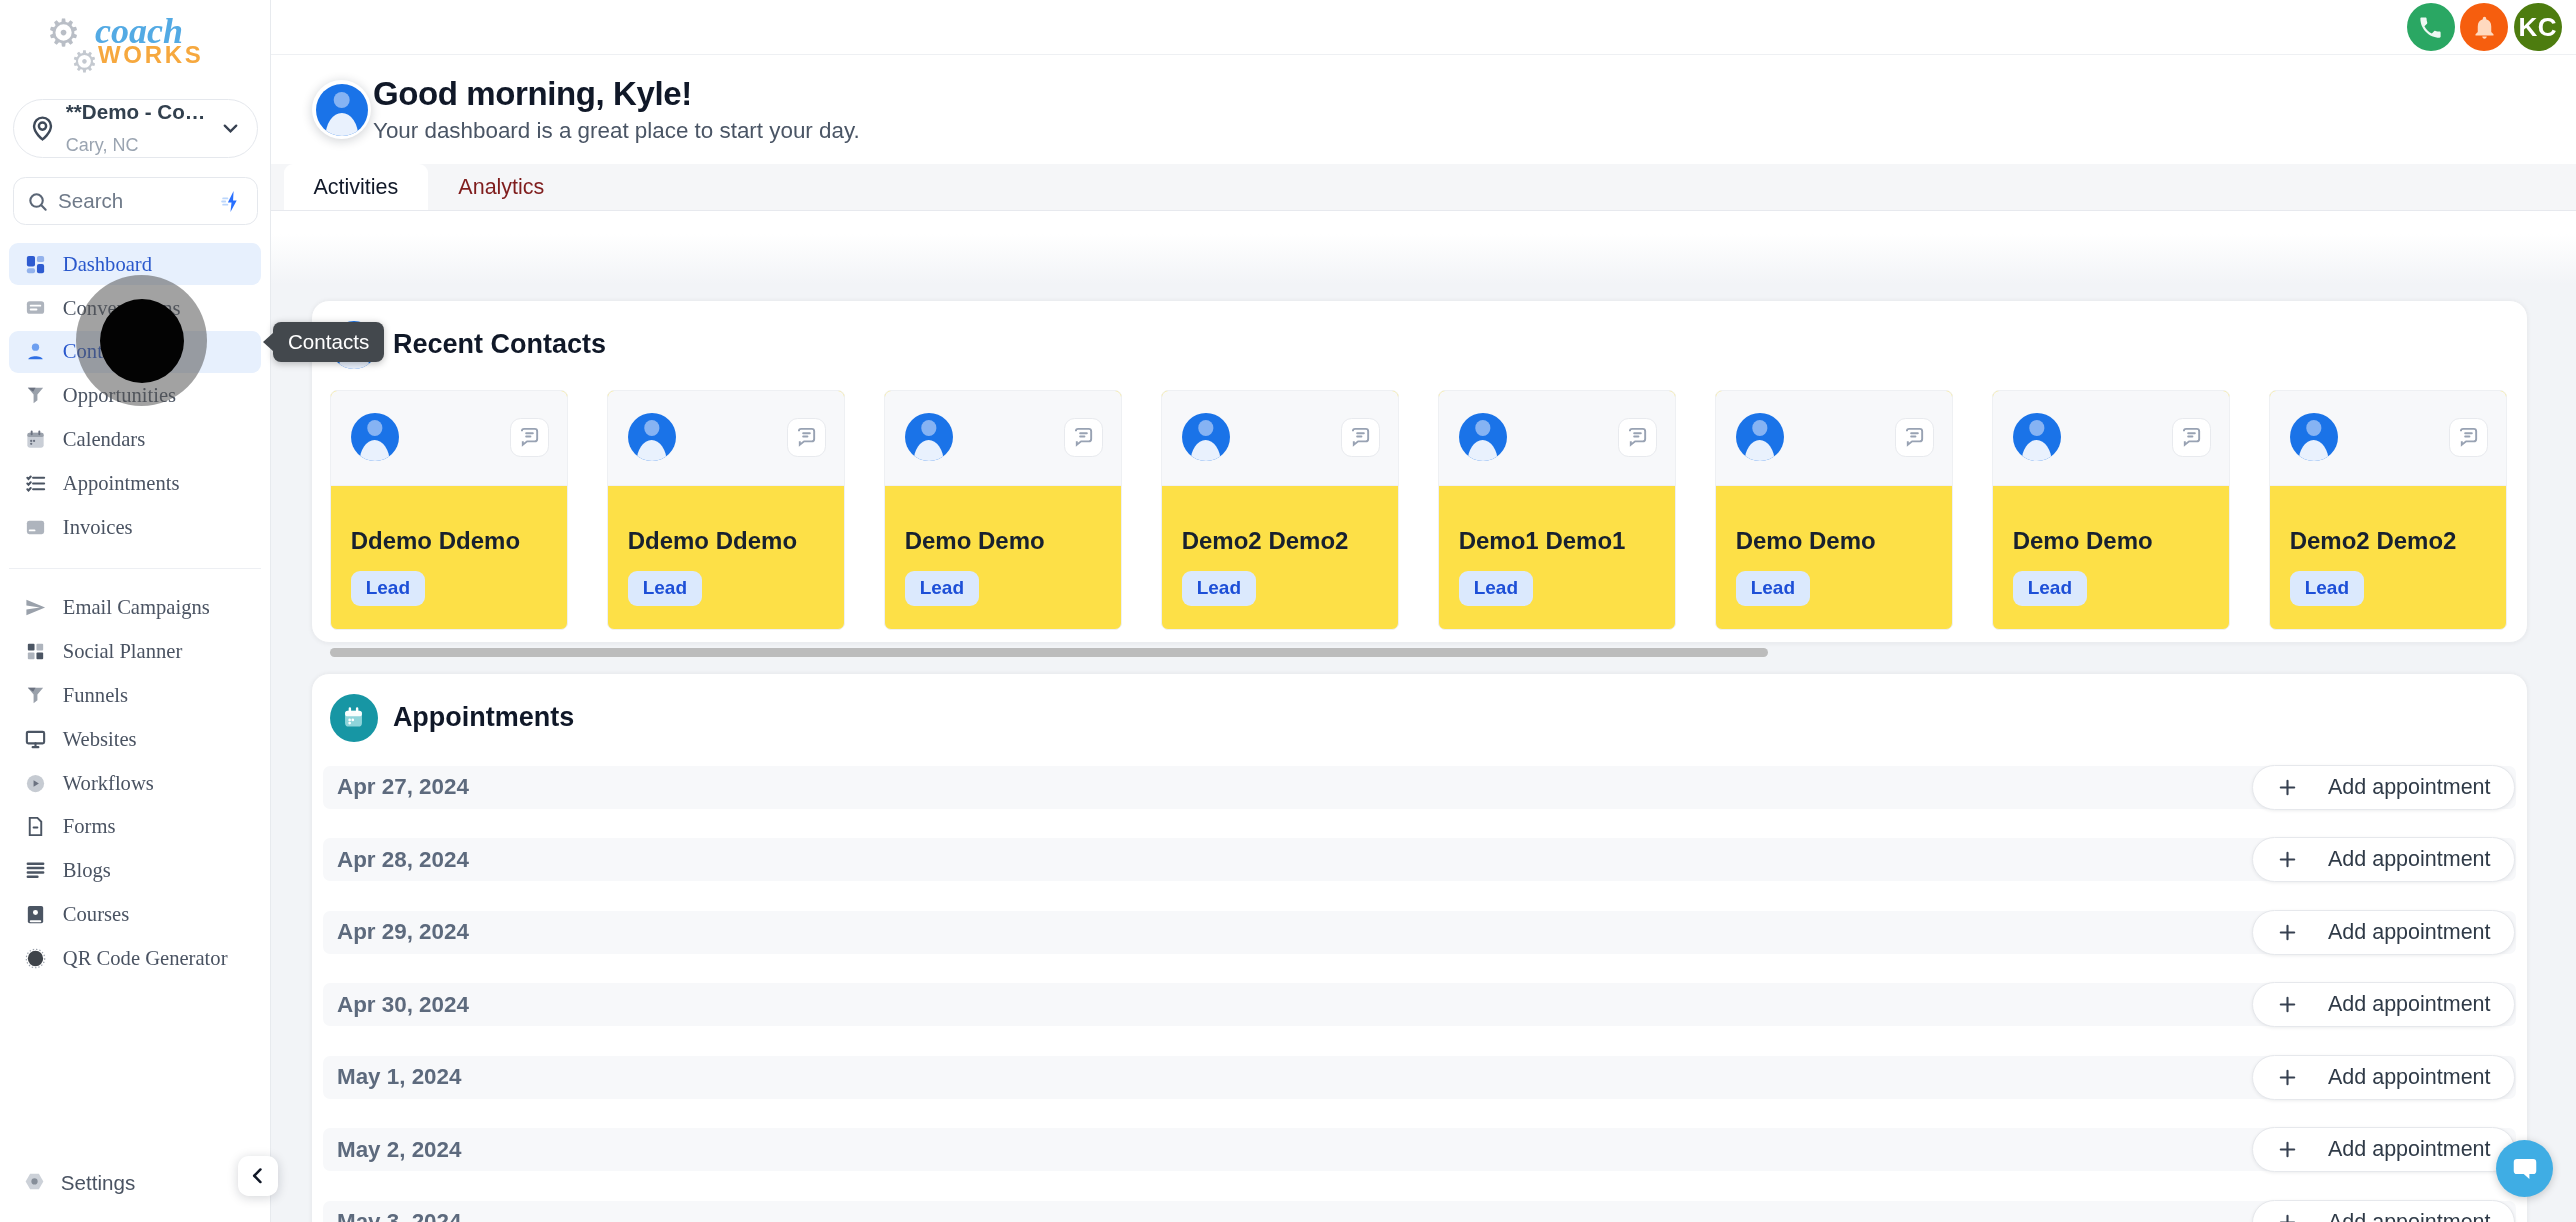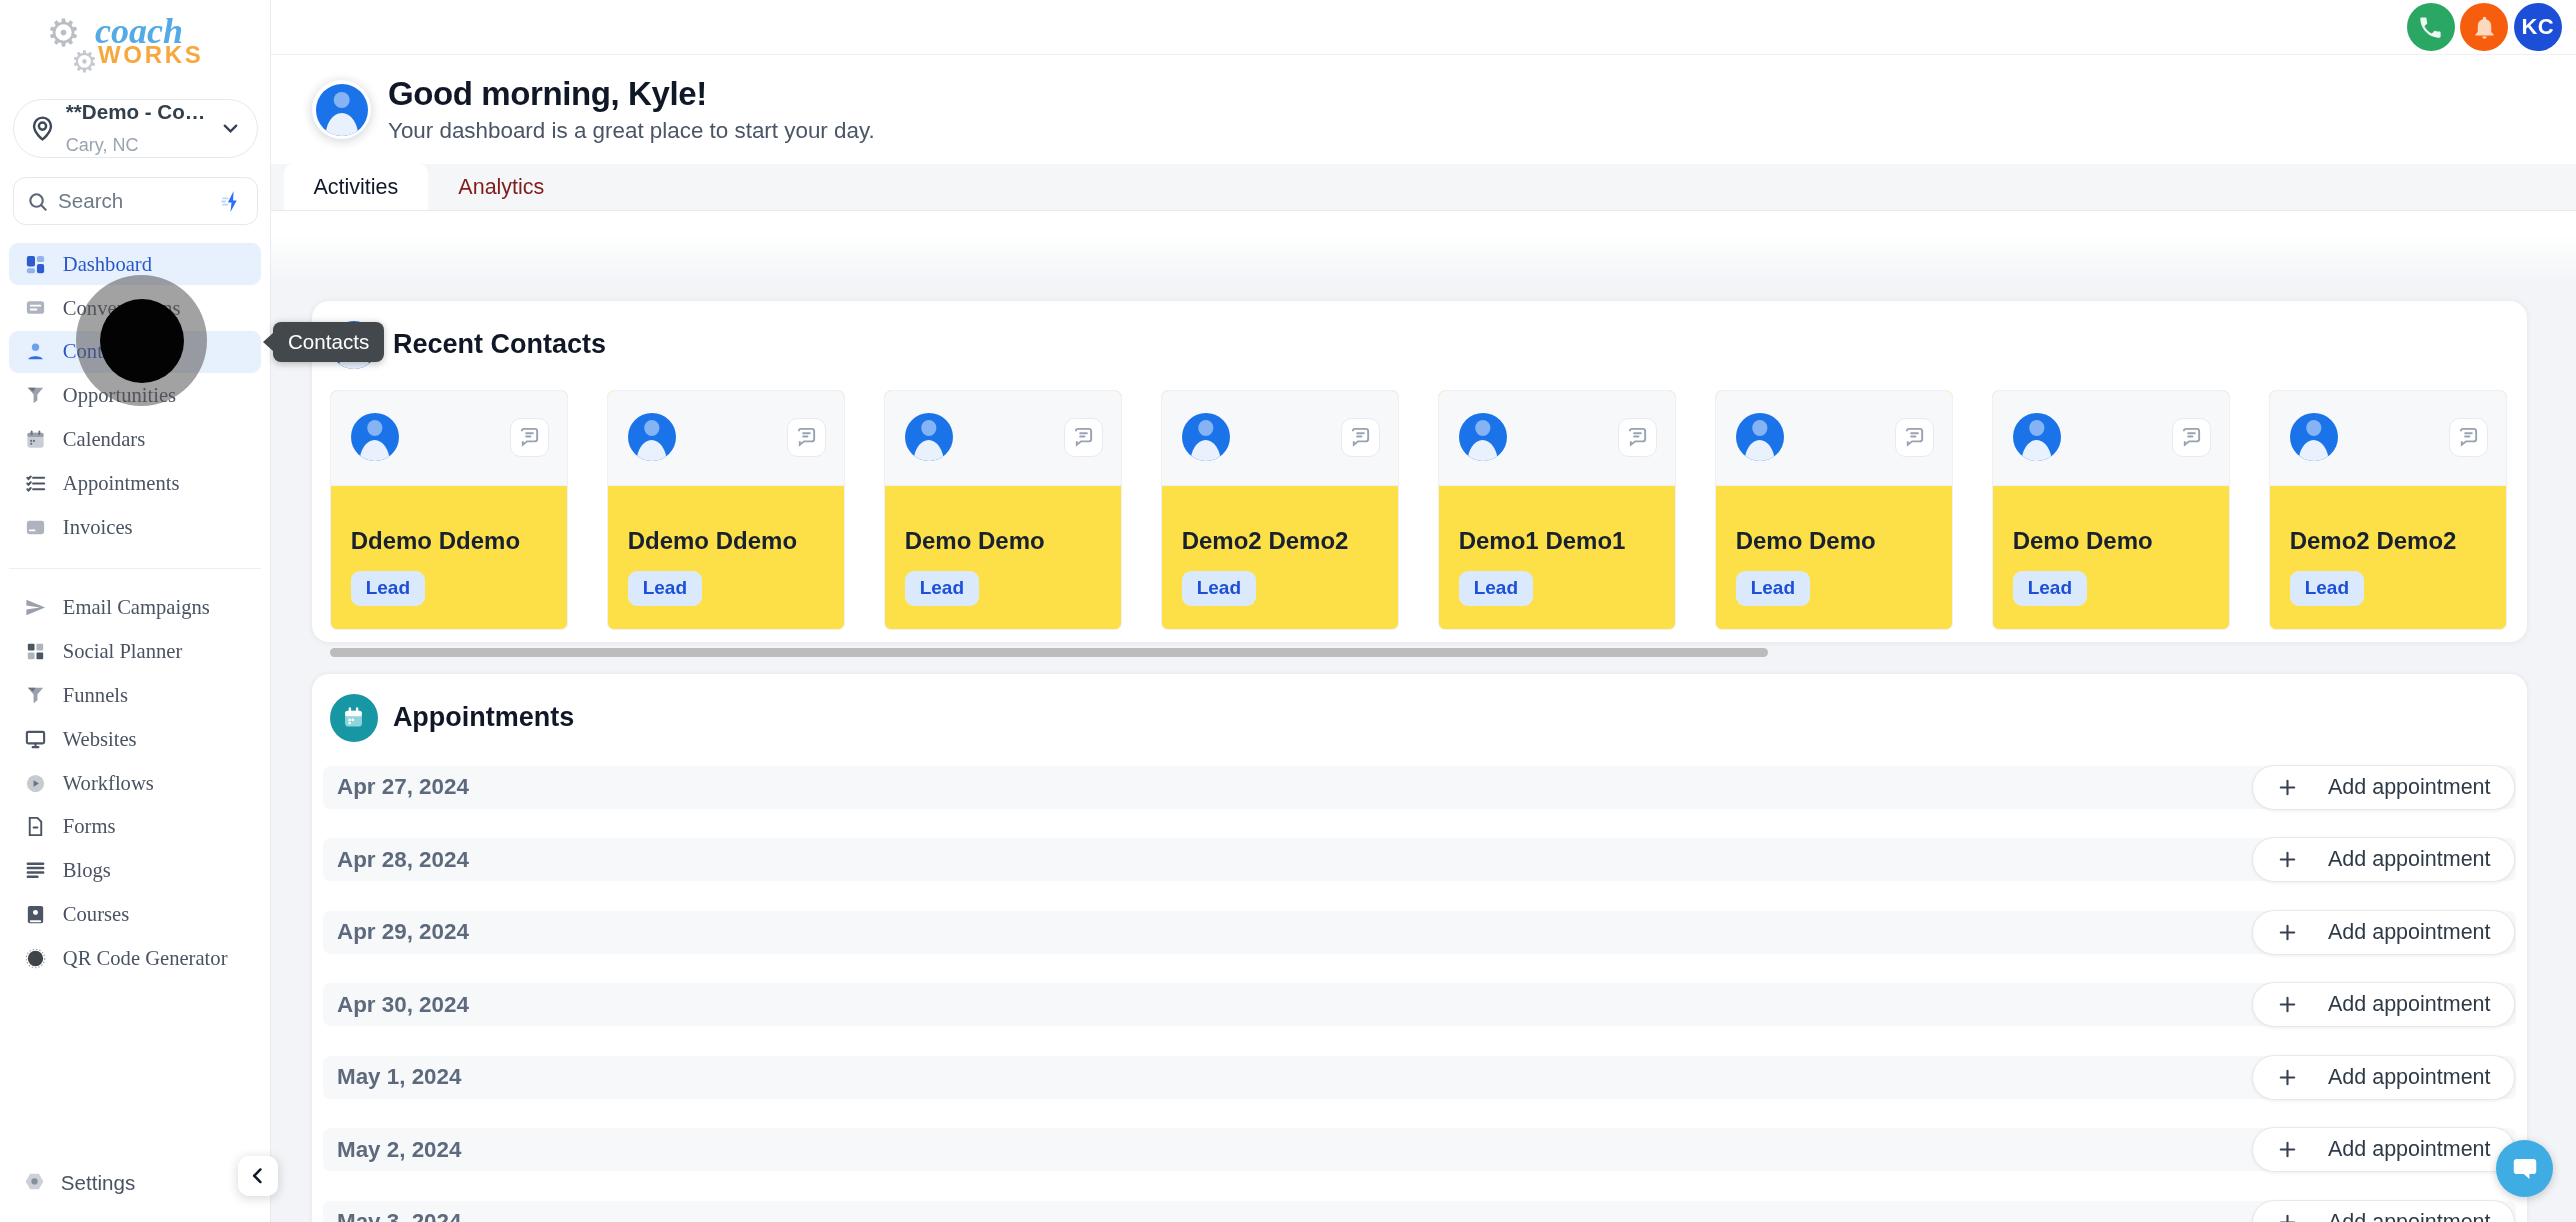--- a/index.html
+++ b/index.html
@@ -33,23 +33,23 @@
 
   .settings-row { margin-top:auto; margin-bottom:18px; padding:0 21.5px; display:flex; gap:14.3px; align-items:center; font-size:20.6px; color:#4a5362; height:45px; cursor:pointer; }
   .collapse-btn { position:absolute; left:238px; top:1156px; width:40px; height:40px; background:#fff; border-radius:10.7px; box-shadow:0 1.8px 10.7px rgba(16,24,40,.18); display:flex; align-items:center; justify-content:center; z-index:6; cursor:pointer; }
 
   
   .main { flex:1; display:flex; flex-direction:column; height:100%; overflow:hidden; background:#fff; }
   .topbar { height:55px; background:#fff; display:flex; align-items:center; justify-content:flex-end; gap:5.4px; padding-right:14.3px; border-bottom:1.8px solid #eef0f3; }
   .cbtn { width:48px; height:48px; border-radius:50%; display:flex; align-items:center; justify-content:center; cursor:pointer; flex-shrink:0; }
   .cbtn.phone { background:#2aa763; }
   .cbtn.bell { background:#f65e0e; }
-  .cbtn.avatar { background:#1d4ed8; color:#fff; font-weight:700; font-size:22px; letter-spacing:0.4px; }
-
-  .greeting { height:109px; display:flex; align-items:center; padding-left:41px; gap:17px; background:#fff; }
+  .cbtn.avatar { background:#4d7c0f; color:#fff; font-weight:700; font-size:26px; letter-spacing:0.4px; }
+
+  .greeting { height:109px; display:flex; align-items:center; padding-left:41px; gap:2px; background:#fff; }
   .person { border-radius:50%; background:#1a73e8; position:relative; overflow:hidden; flex-shrink:0; }
   .person::before { content:""; position:absolute; left:50%; top:16%; width:32%; height:32%; transform:translateX(-50%); border-radius:50%; background:#86b3f3; }
   .person::after { content:""; position:absolute; left:50%; top:56%; width:64%; height:52%; transform:translateX(-50%); border-radius:50% 50% 0 0 / 90% 90% 0 0; background:#e9f1fd; }
   .g-avatar-ring { width:59px; height:59px; border-radius:50%; background:#fff; box-shadow:0 1.8px 10.7px rgba(16,24,40,.2); display:flex; align-items:center; justify-content:center; }
   .g-avatar { width:52px; height:52px; }
   .g-title { font-size:33px; font-weight:800; color:#101828; letter-spacing:-0.4px; }
   .g-sub { font-size:22.4px; color:#4a5565; margin-top:4.5px; }
 
   .tabstrip { height:47px; background:#f5f6f8; border-bottom:1.8px solid #e7e9ee; display:flex; padding-left:12.5px; }
   .tab { padding:0 30px; display:flex; align-items:center; font-size:21.5px; color:#7f1d1d; cursor:pointer; }

